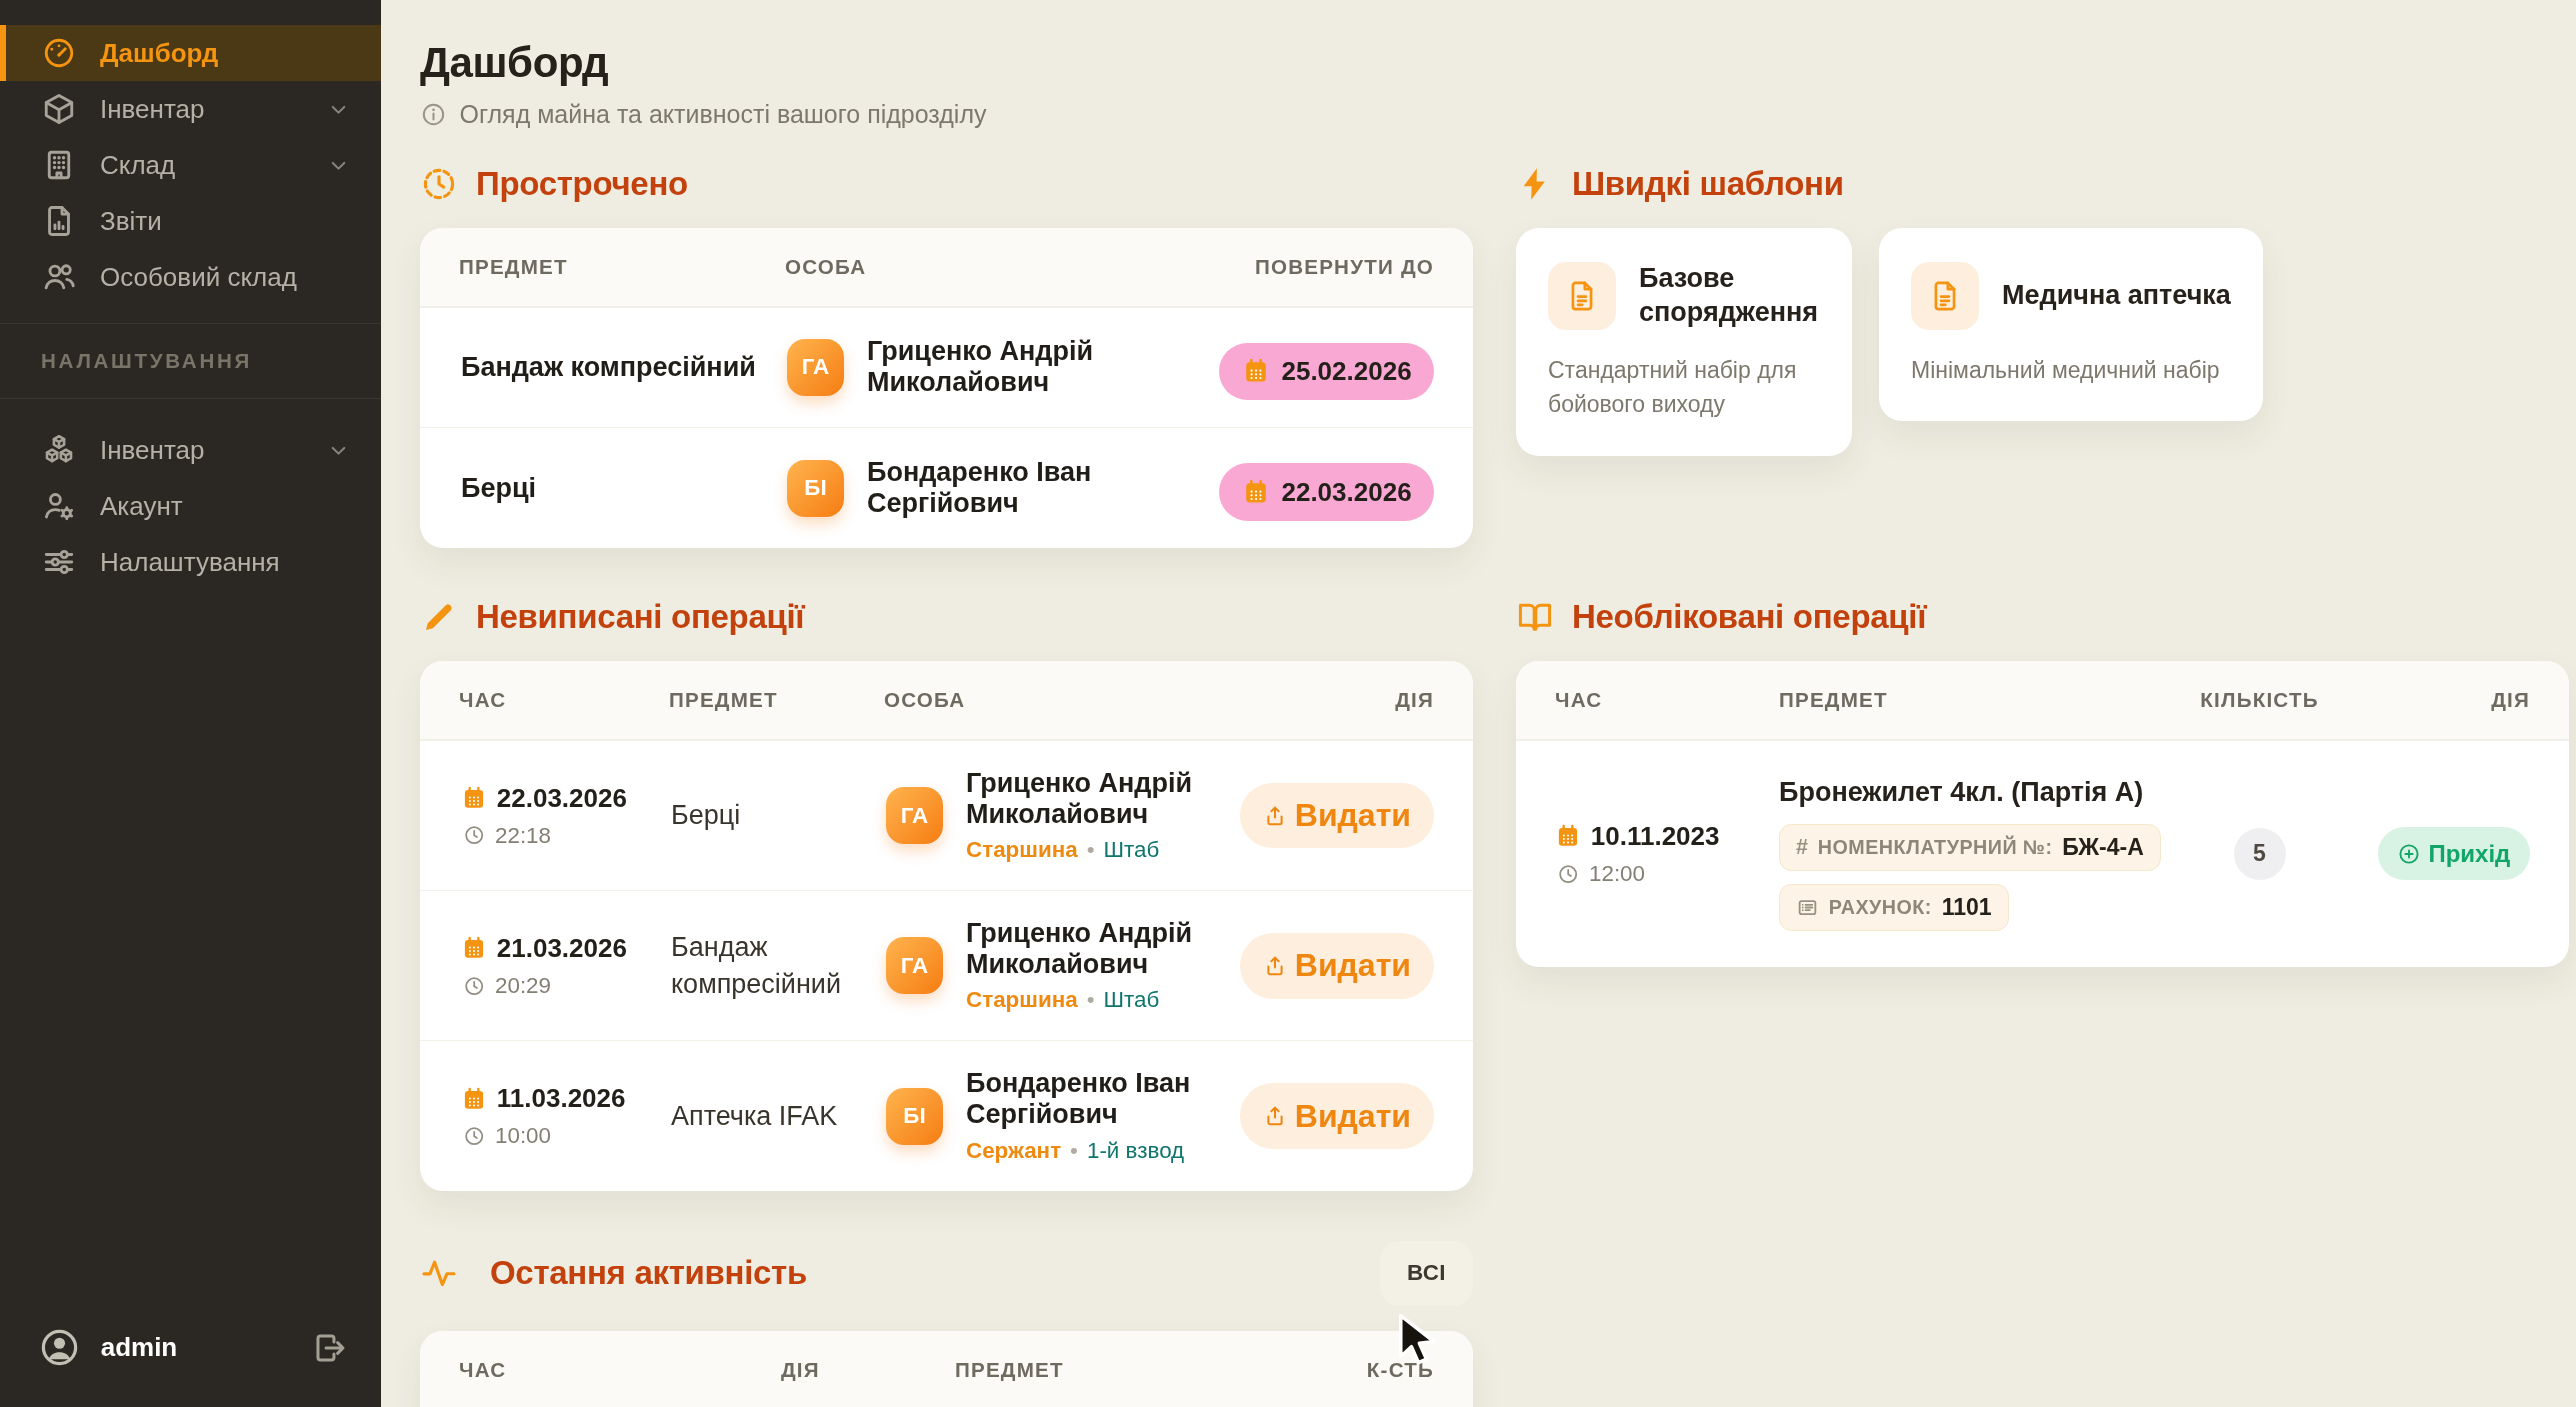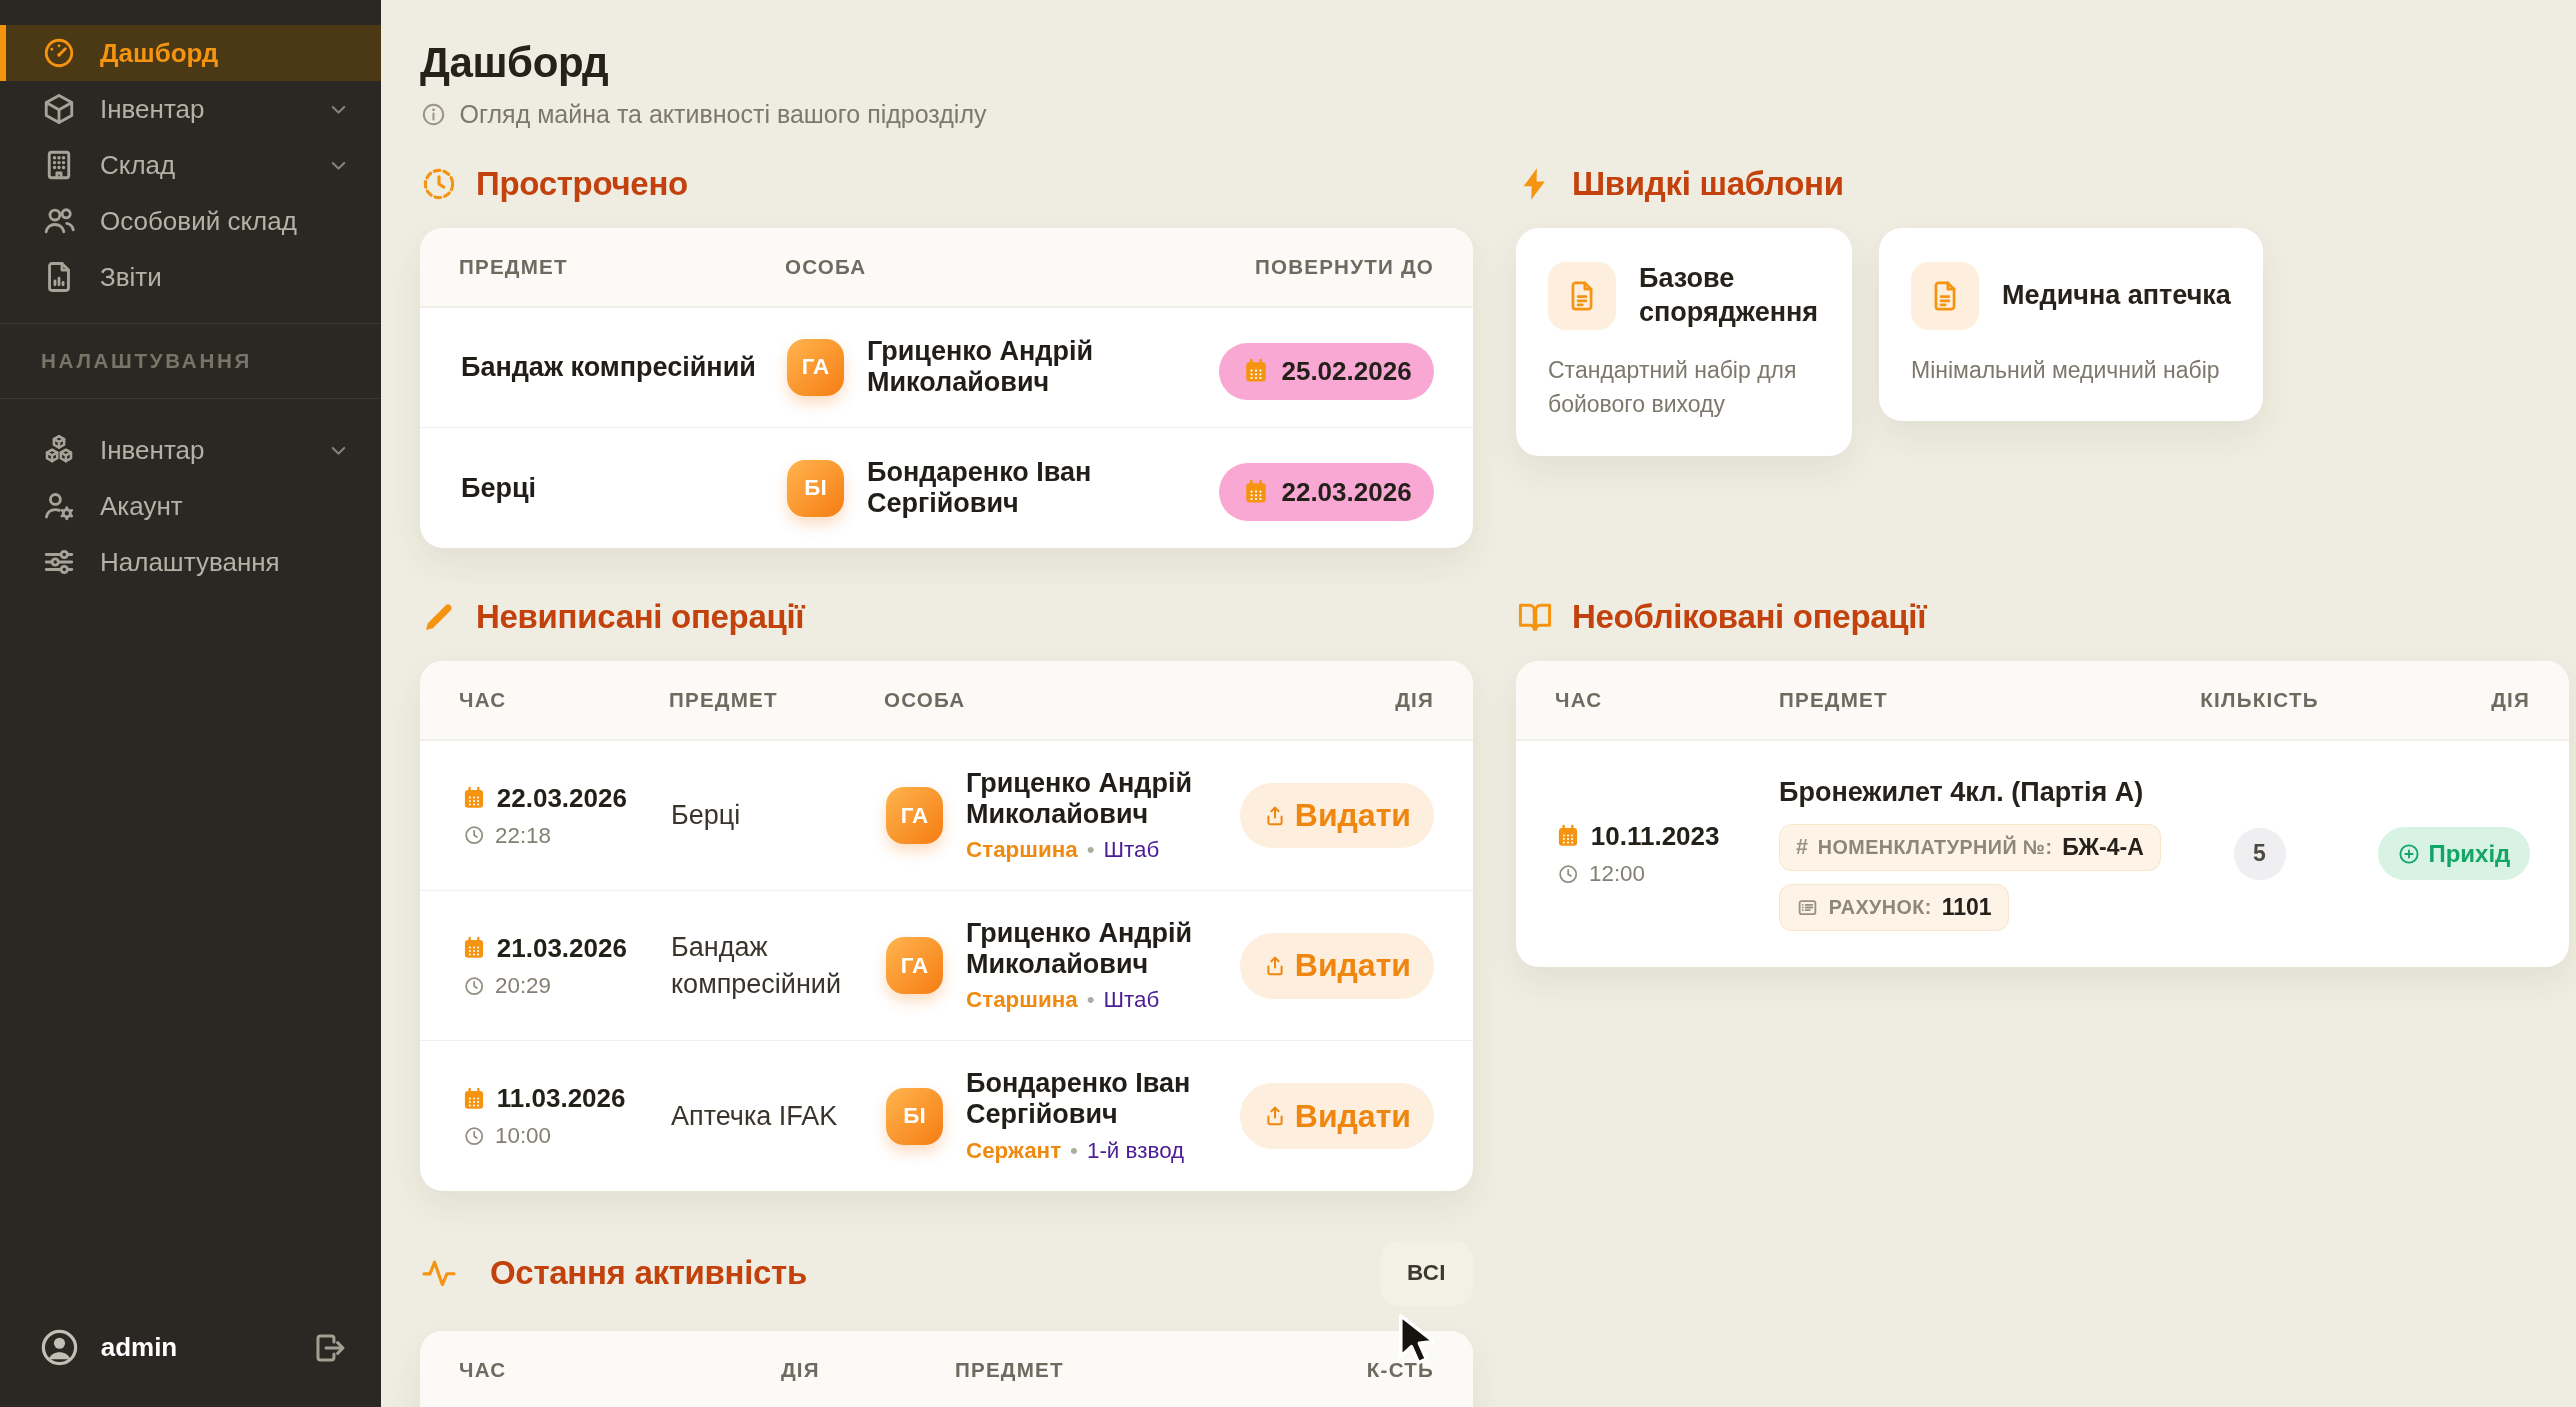--- a/index.html
+++ b/index.html
@@ -60,21 +60,21 @@
 
   .item-strong { font-size:27px; font-weight:700; color:#211d18; }
   .item-plain  { font-size:27px; font-weight:500; color:#39342c; line-height:1.35; padding-right:18px; }
 
   .person { display:flex; align-items:center; gap:23px; }
   .avatar { width:57px; height:57px; border-radius:18px; background:linear-gradient(135deg,#ffb44f,#f57d12); color:#fff; font-size:22.4px; font-weight:800; display:flex; align-items:center; justify-content:center; flex:0 0 auto; box-shadow:0 7.2px 14.3px rgba(245,125,18,0.25); }
   .p-name { font-size:27px; font-weight:700; color:#211d18; }
   .p-meta { display:flex; align-items:center; gap:9px; margin-top:7.2px; font-size:22.4px; }
   .p-rank { color:#ef8a10; font-weight:700; }
   .p-dot  { color:#b0aba1; }
-  .p-unit { color:#4c1d95; }
+  .p-unit { color:#0f766e; }
 
   .due-pill { display:inline-flex; align-items:center; gap:11.6px; background:#f9a8d4; border-radius:894px; padding:13.4px 22.4px;margin-top:8px; }
   .due-pill .cal { width:28px; height:28px; color:#f59411; }
   .due-pill b { font-size:26px; font-weight:800; color:#231f19; }
 
   .time-cell .d-row { display:flex; align-items:center; gap:9.8px; }
   .time-cell .d-row .cal { width:26px; height:26px; color:#f59411; }
   .time-cell .d-row b { font-size:26px; font-weight:800; color:#231f19; }
   .time-cell .t-row { display:flex; align-items:center; gap:9.8px; margin-top:9px; padding-left:1.8px; }
   .time-cell .t-row .clk { width:22.4px; height:22.4px; color:#938e82; }
@@ -259,29 +259,29 @@
         <svg class="ic" viewBox="0 0 40 40" width="36" height="36">
             <use href="#i-building"></use>
           </svg>
         <span>Склад</span>
         <svg class="chev" viewBox="0 0 28 28" width="25" height="25">
             <use href="#i-chevron-down"></use>
           </svg>
       </div>
       <div class="nav-item">
         <svg class="ic" viewBox="0 0 40 40" width="36" height="36">
+            <use href="#i-report"></use>
+          </svg>
+        <span>Звіти</span>
+      </div>
+      <div class="nav-item">
+        <svg class="ic" viewBox="0 0 40 40" width="36" height="36">
             <use href="#i-users"></use>
           </svg>
         <span>Особовий склад</span>
-      </div>
-      <div class="nav-item">
-        <svg class="ic" viewBox="0 0 40 40" width="36" height="36">
-            <use href="#i-report"></use>
-          </svg>
-        <span>Звіти</span>
       </div>
     </nav>
 
     <div class="settings-block">
       <div class="settings-label">НАЛАШТУВАННЯ</div>
     </div>
 
     <nav class="nav nav-settings">
       <div class="nav-item">
         <svg class="ic" viewBox="0 0 40 40" width="36" height="36">

